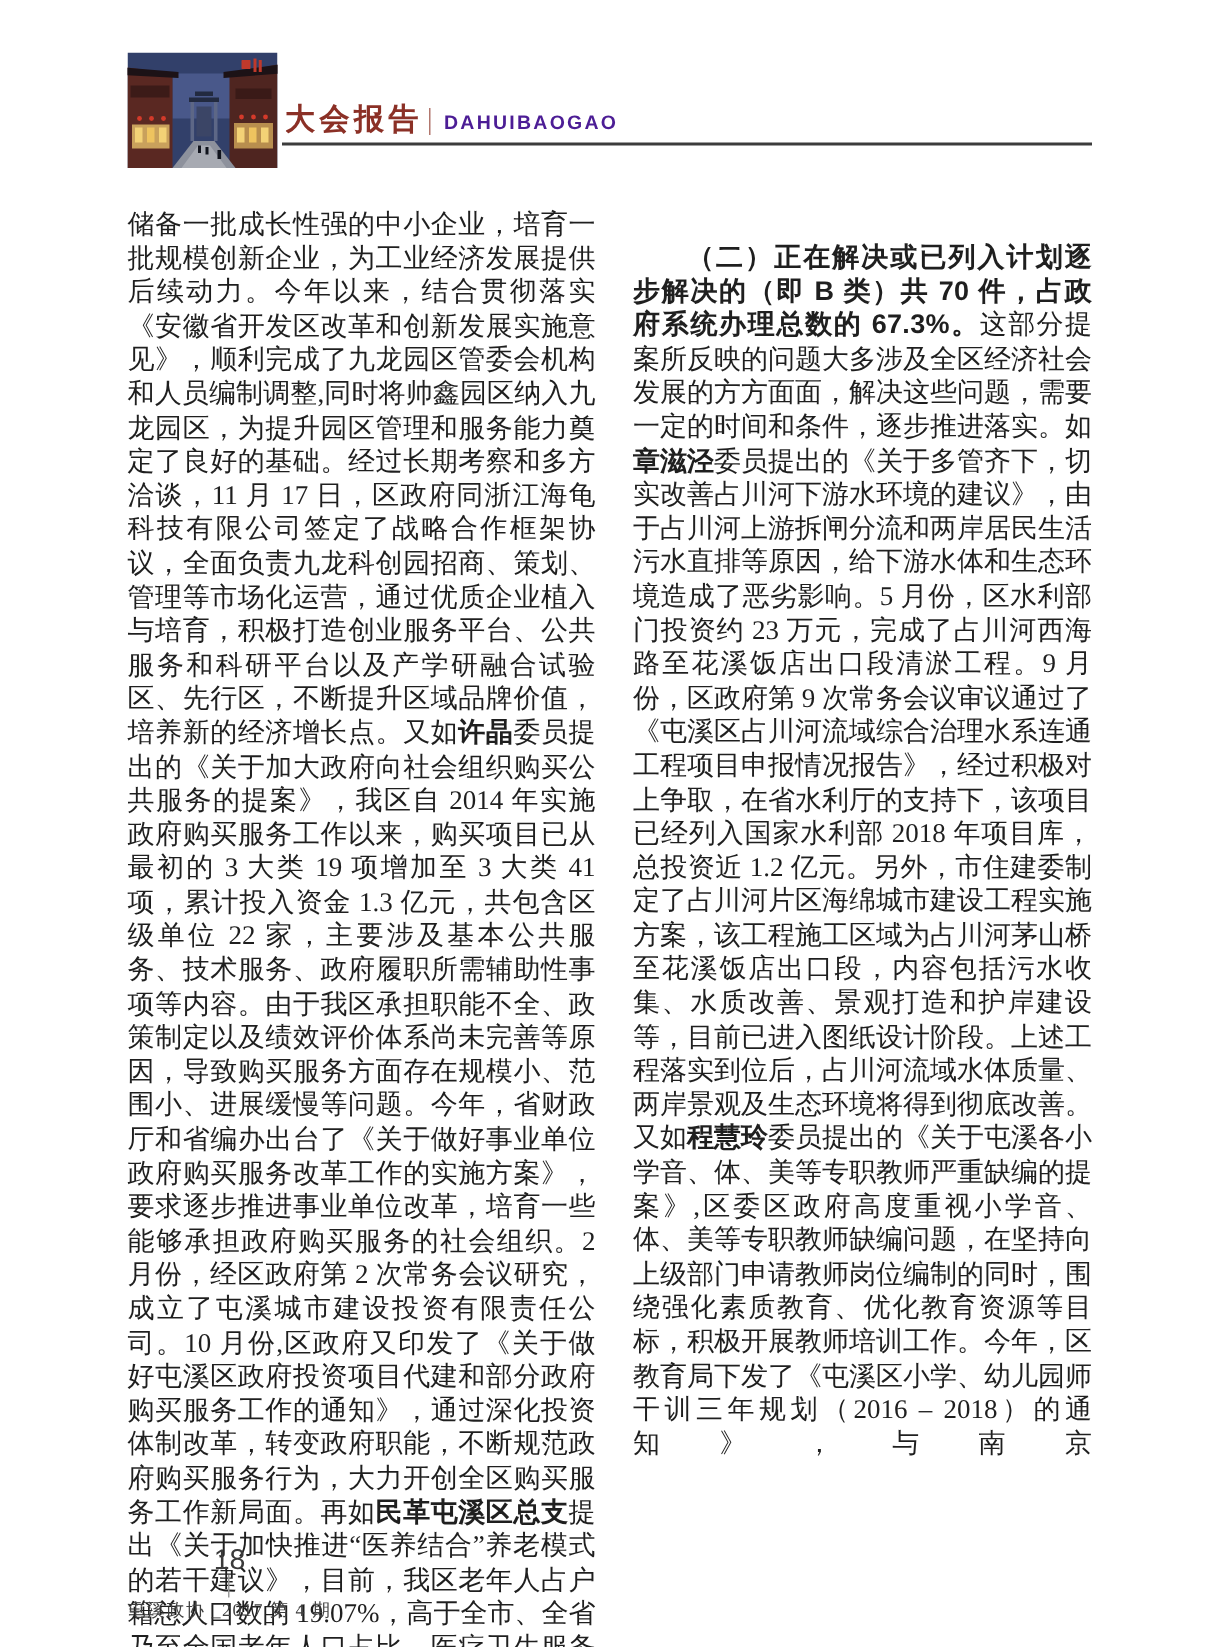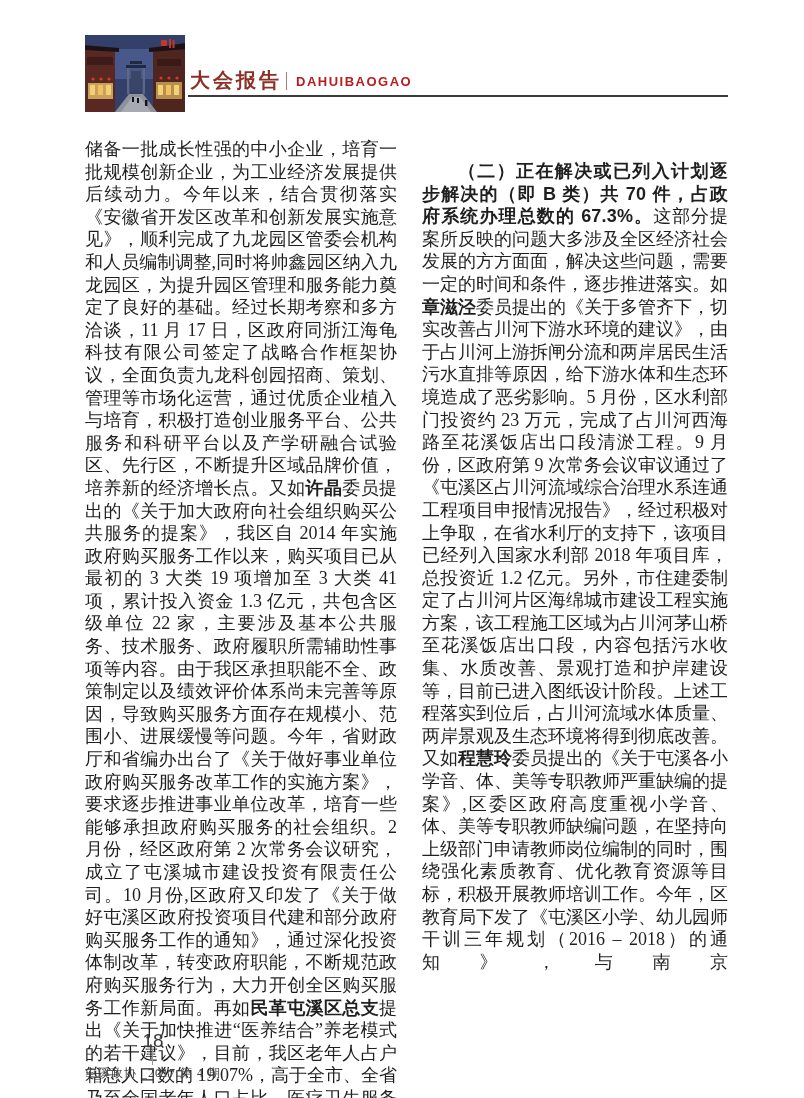--- a/index.html
+++ b/index.html
@@ -25,21 +25,21 @@
   .title{
     font-size:20px;font-weight:bold;color:#8b3026;
     letter-spacing:3px;line-height:1;
     font-family:"Liberation Serif","DejaVu Serif",serif;
   }
   .tdiv{
     width:1px;height:18px;background:#b2776e;
     margin:0 9px 0 4px;align-self:flex-end;
   }
   .subtitle{
-    font-size:13px;font-weight:bold;color:#b91c1c;
+    font-size:13px;font-weight:bold;color:#4c1d95;
     letter-spacing:1.5px;line-height:1.15;
     font-family:"Liberation Sans","DejaVu Sans",sans-serif;
   }
   .rule{
     position:absolute;left:188px;top:95px;
     width:540px;height:1.5px;background:#3c3c3c;
   }
 
   
   .cols{

